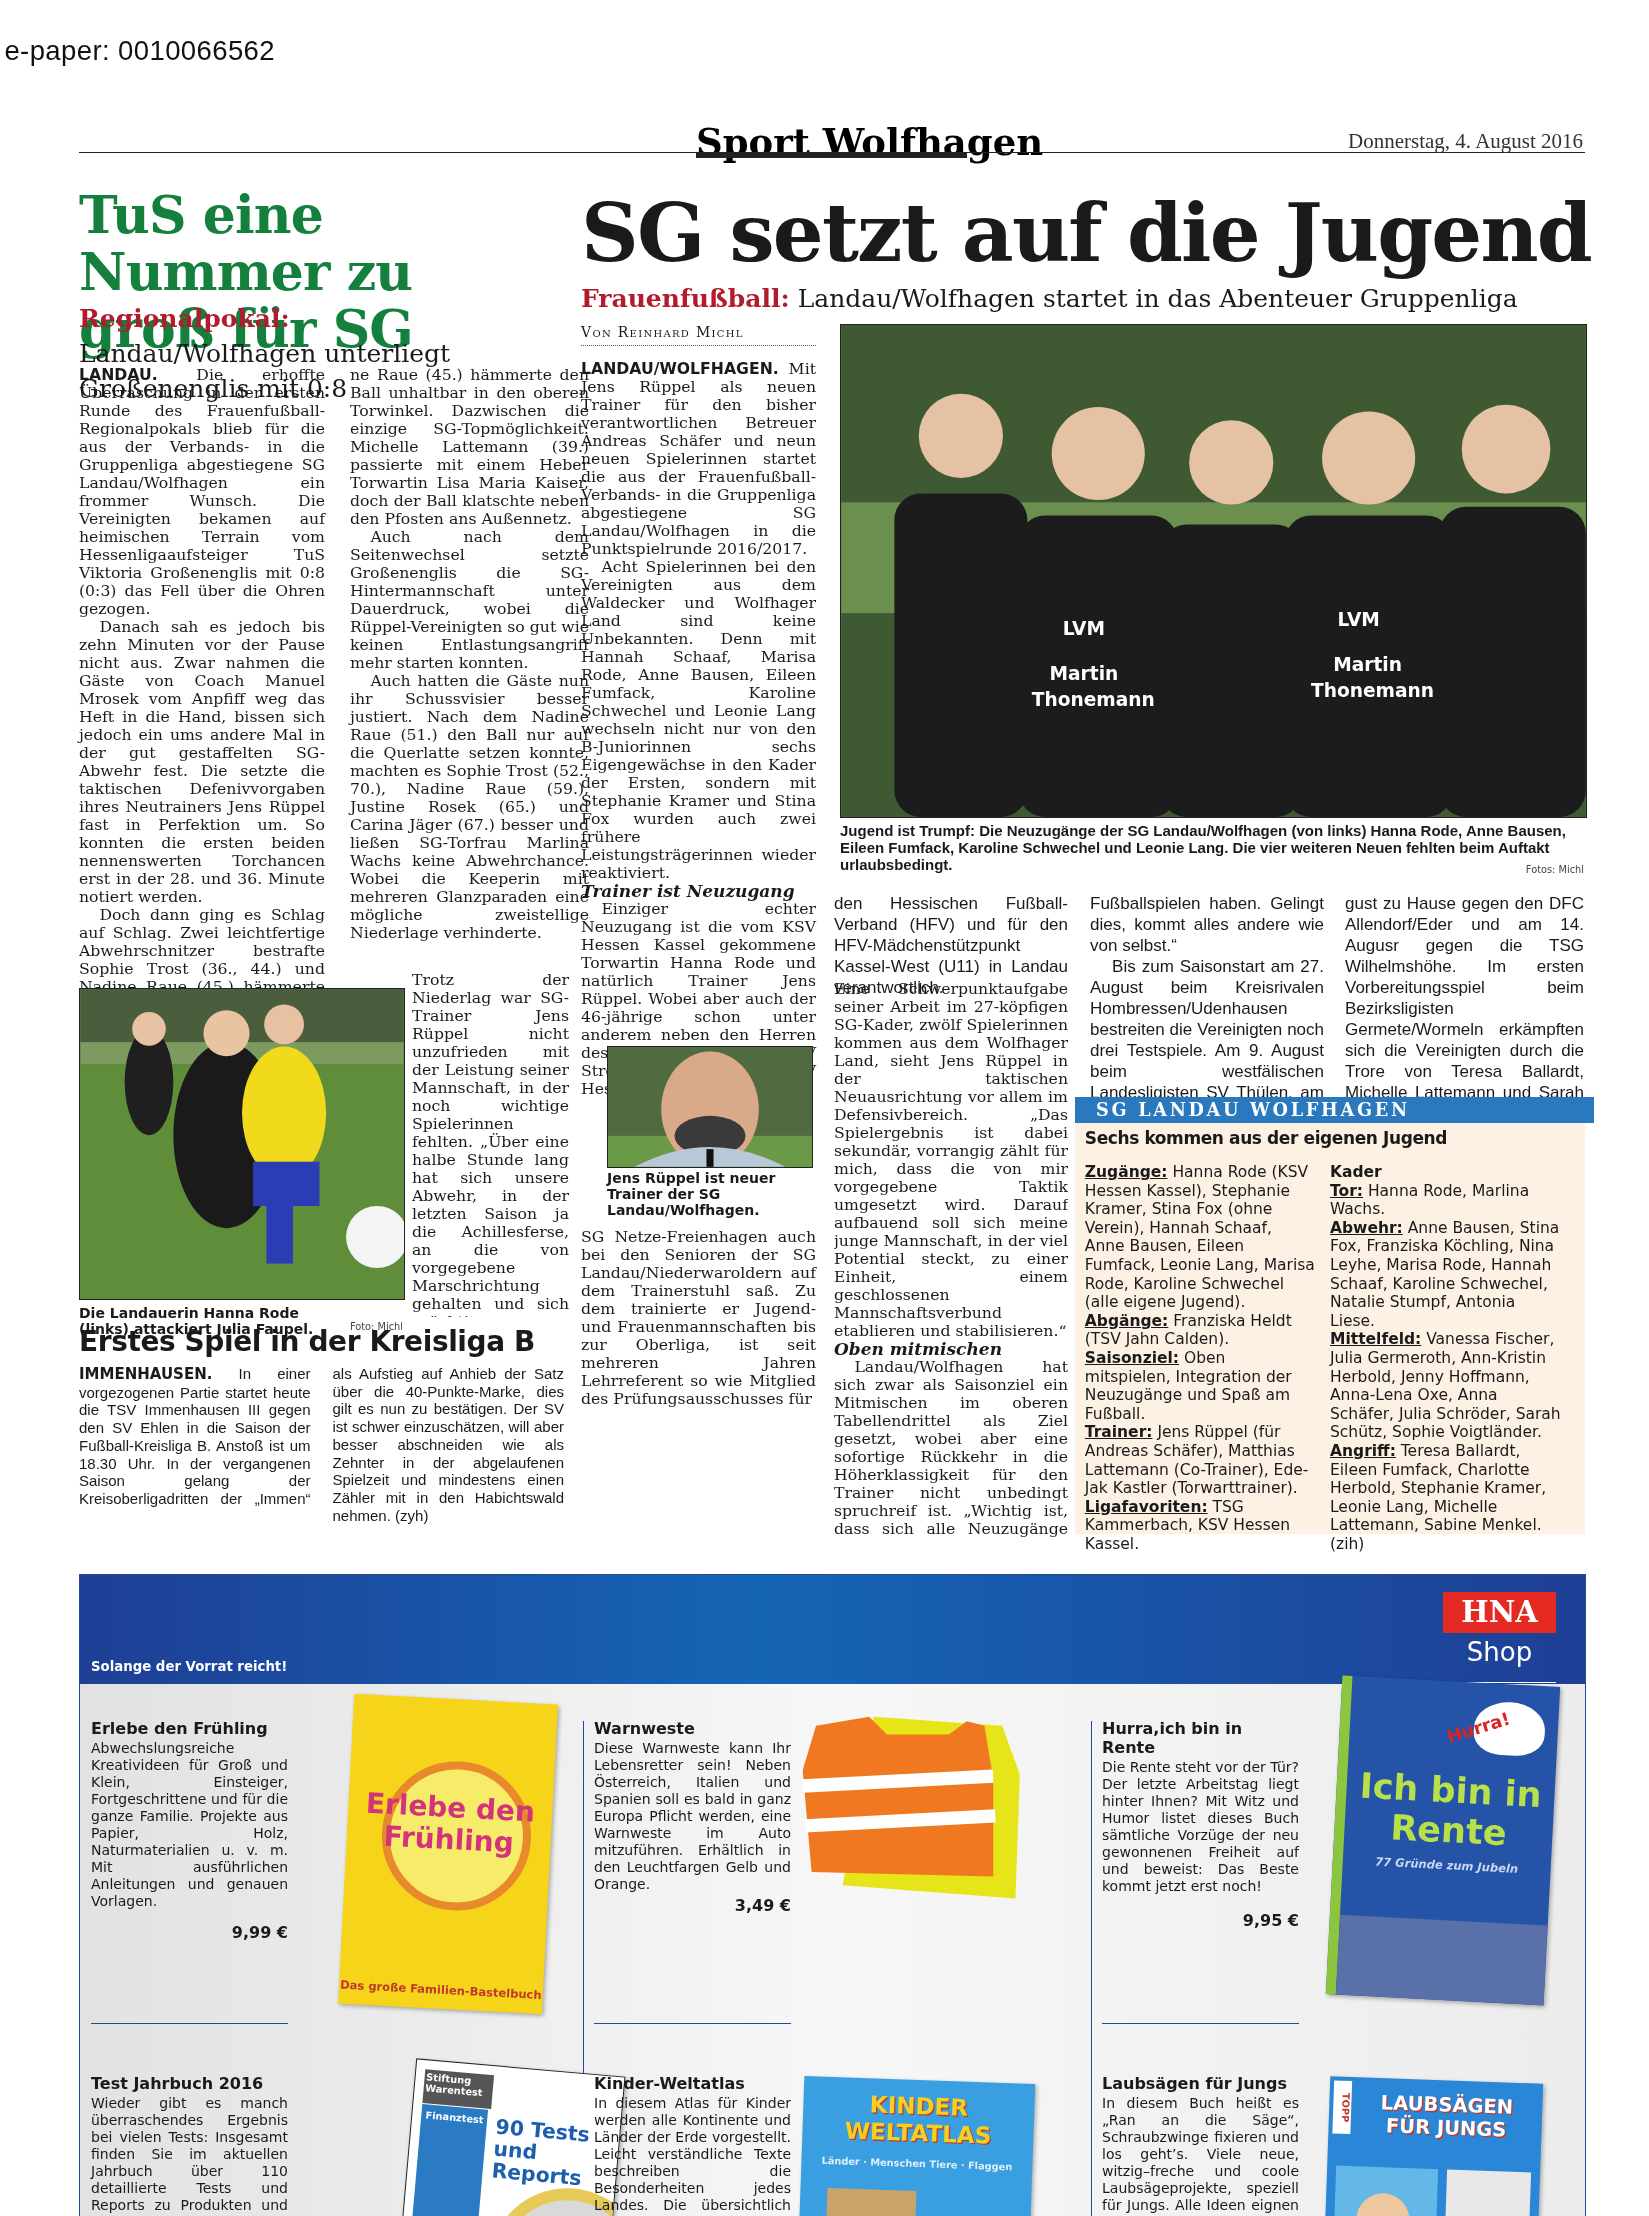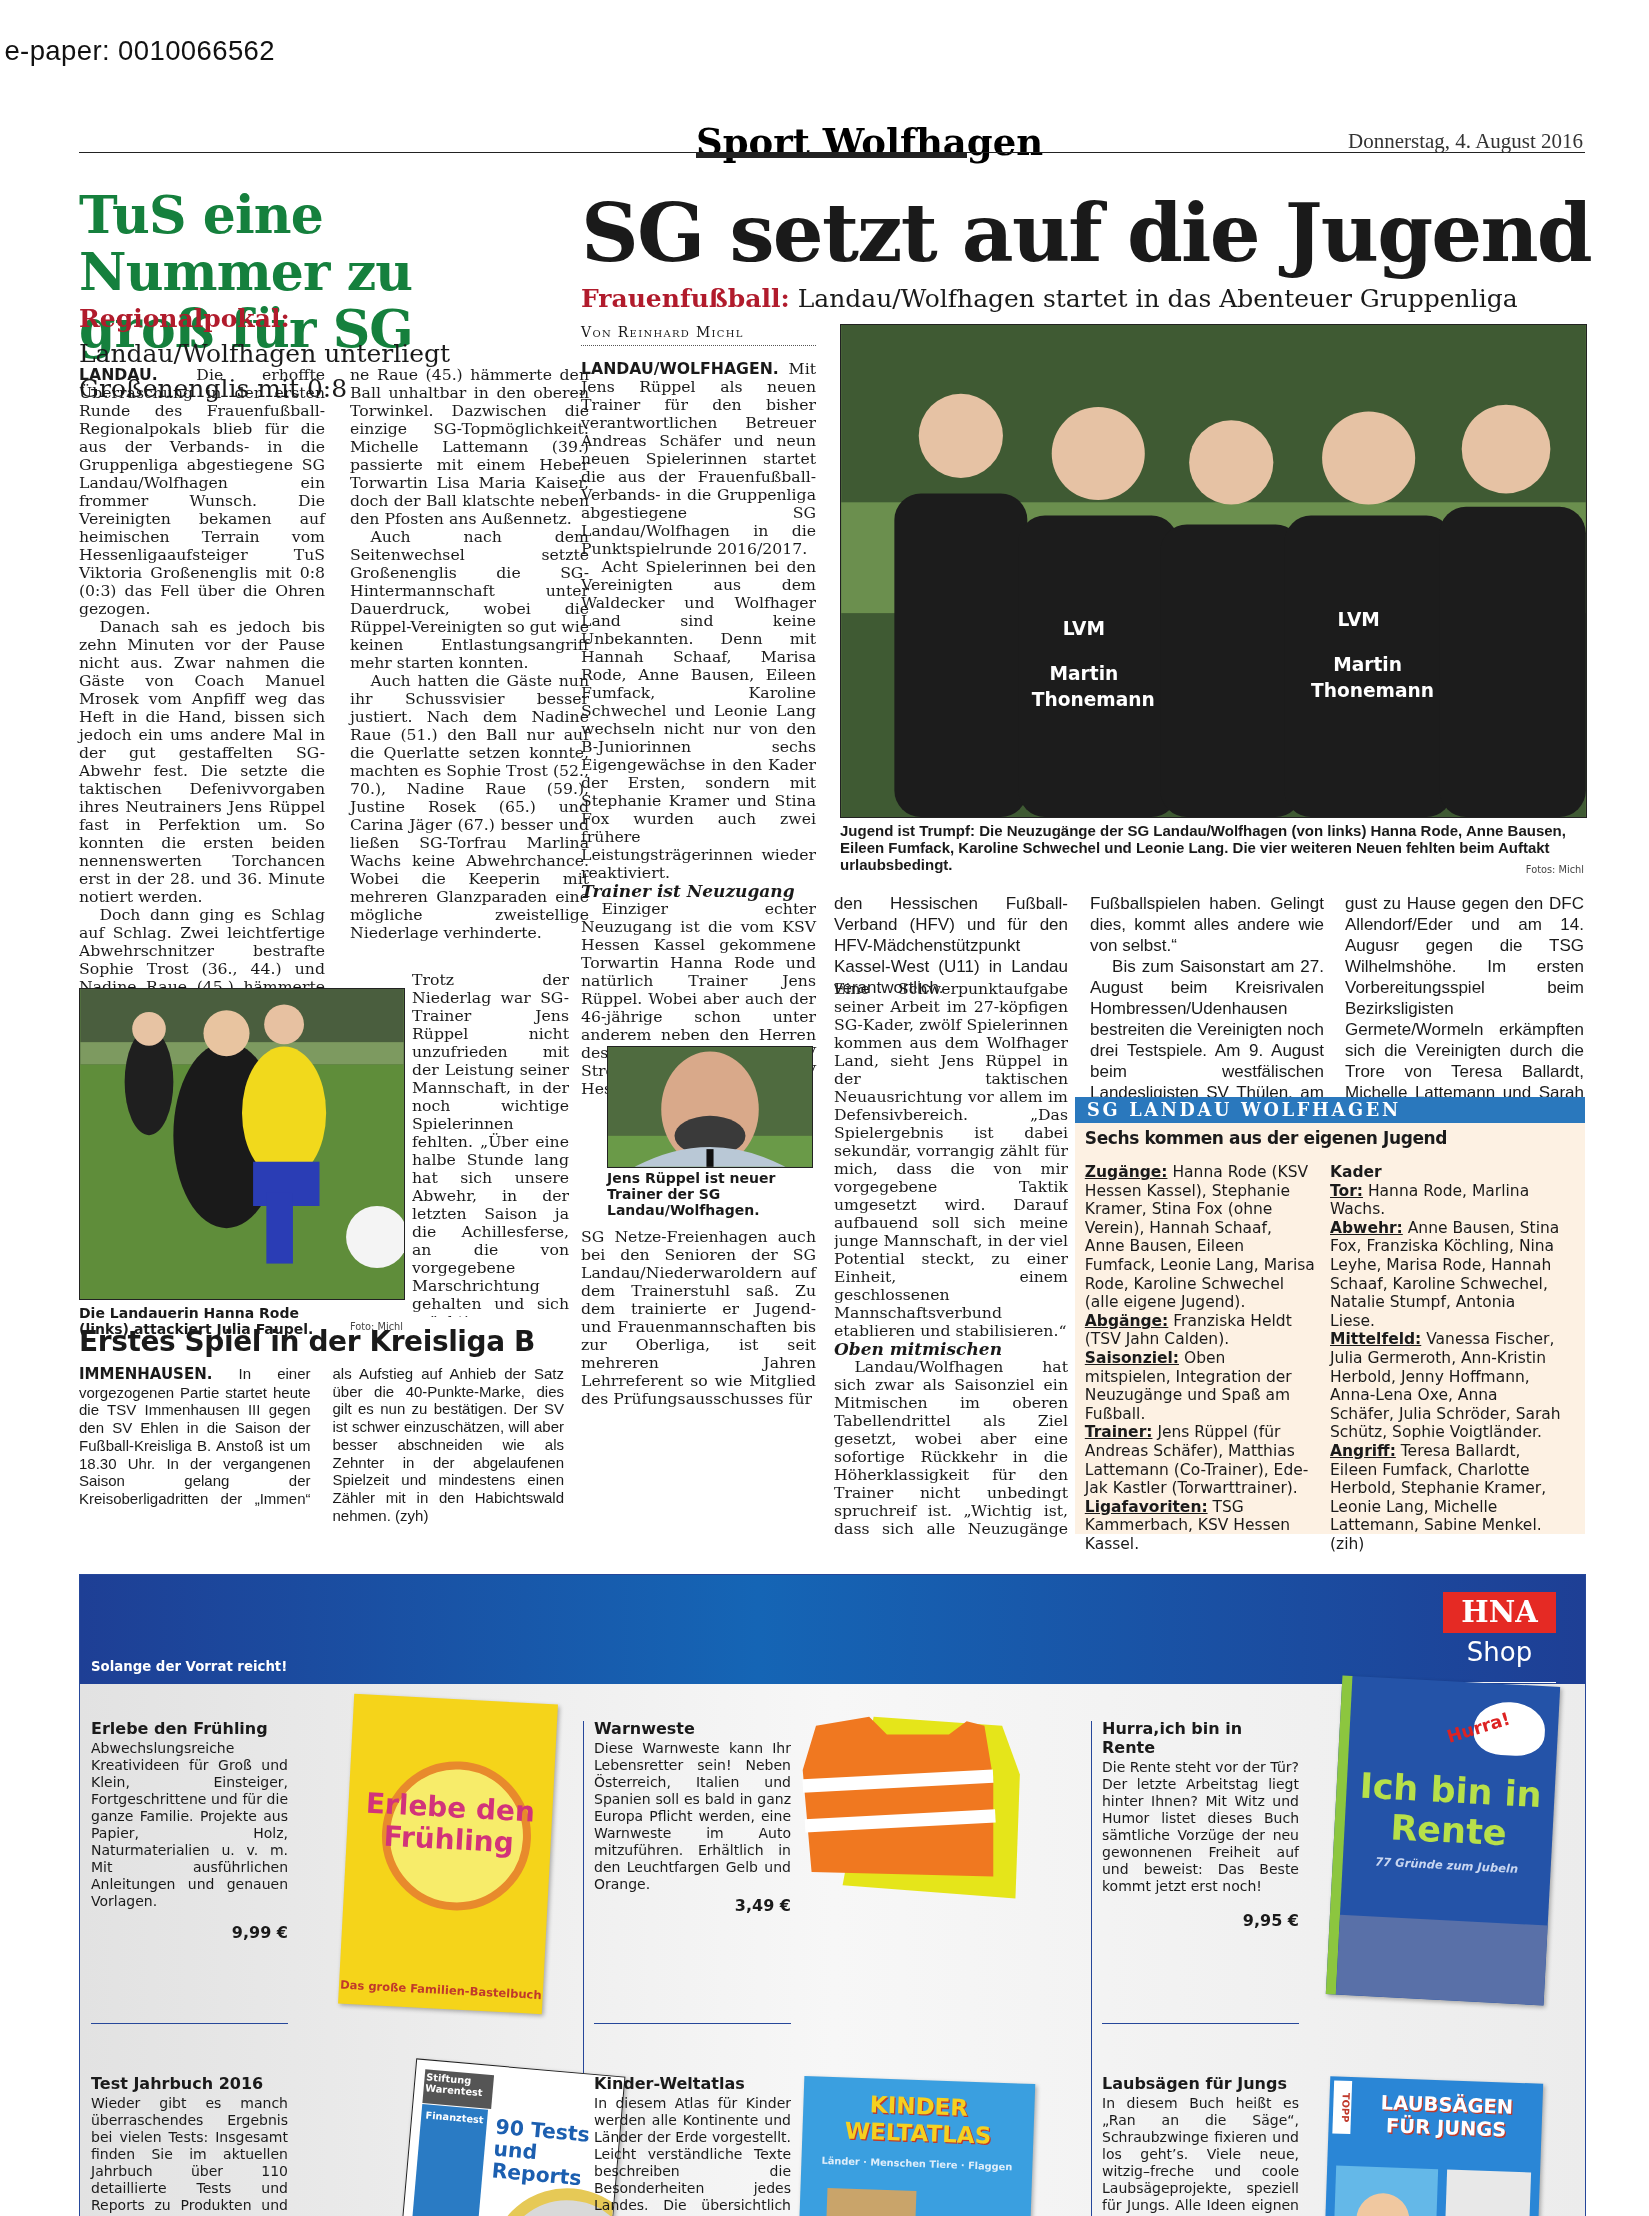--- a/index.html
+++ b/index.html
@@ -25,21 +25,21 @@
   .dateline{font-family:"DejaVu Sans",sans-serif;font-weight:bold;}
   .sub-head{font-style:italic;font-weight:bold;font-size:17px;margin:6.2px 0 1.8px 0;text-indent:0 !important;}
 
   .cond{font-family:"Liberation Sans",sans-serif;font-size:17px;line-height:21px;text-align:justify;transform-origin:0 0;}
 
   .photo{background:#6a8a4a;border:1.3px solid #222;overflow:hidden;}
   .caption{font-family:"DejaVu Sans",sans-serif;font-weight:bold;font-size:14px;line-height:16px;}
   .credit{font-family:"DejaVu Sans",sans-serif;font-size:9.8px;color:#444;text-align:right;}
 
   .infobox{left:1075px;top:1097px;width:510px;height:437px;background:#fdf1e3;}
-  .infobox-bar{position:absolute;left:0;top:0;width:498px;height:26px;background:#2a78bd;color:#fff;font-family:"DejaVu Serif",serif;font-weight:bold;font-size:17.7px;letter-spacing:2.7px;padding-left:12px;line-height:26px;}
+  .infobox-bar{position:absolute;left:0;top:0;width:498px;height:26px;background:#2a78bd;color:#fff;font-family:"DejaVu Serif",serif;font-weight:bold;font-size:17.7px;letter-spacing:2.7px;padding-left:21px;line-height:26px;}
   .infobox-title{position:absolute;left:9.8px;top:31px;font-family:"DejaVu Sans",sans-serif;font-weight:bold;font-size:17px;letter-spacing:-0.4px;}
   .infocol{position:absolute;top:66px;width:231px;font-family:"DejaVu Sans",sans-serif;font-size:15.5px;line-height:18.6px;}
   .infocol b{font-weight:bold;text-decoration:underline;}
 
   .ad{left:79px;top:1574px;width:1507px;height:820px;background:linear-gradient(90deg,#e2e2e2 0%,#f7f7f7 50%,#ececec 100%);border:1.3px solid #26479a;box-sizing:border-box;}
   .ad-top{position:absolute;left:0;top:0;width:100%;height:109px;background:linear-gradient(90deg,#1e3f95 0%,#1565b5 45%,#1e3f95 100%);}
   .ad-title{position:absolute;left:11px;top:20px;color:#fff;font-family:"DejaVu Sans",sans-serif;font-weight:bold;font-size:50px;letter-spacing:-0.9px;}
   .ad-sub{position:absolute;left:11px;top:84px;color:#fff;font-family:"DejaVu Sans",sans-serif;font-weight:bold;font-size:13.3px;}
   .hna{position:absolute;left:1363px;top:17px;width:113px;height:41px;background:#e52a24;color:#fff;font-family:"DejaVu Serif",serif;font-weight:bold;font-size:29px;text-align:center;line-height:41px;}
   .shop{position:absolute;left:1363px;top:62px;width:113px;color:#fff;font-family:"DejaVu Sans",sans-serif;font-size:26px;text-align:center;border-bottom:1.8px solid #fff;padding-bottom:15px;}

